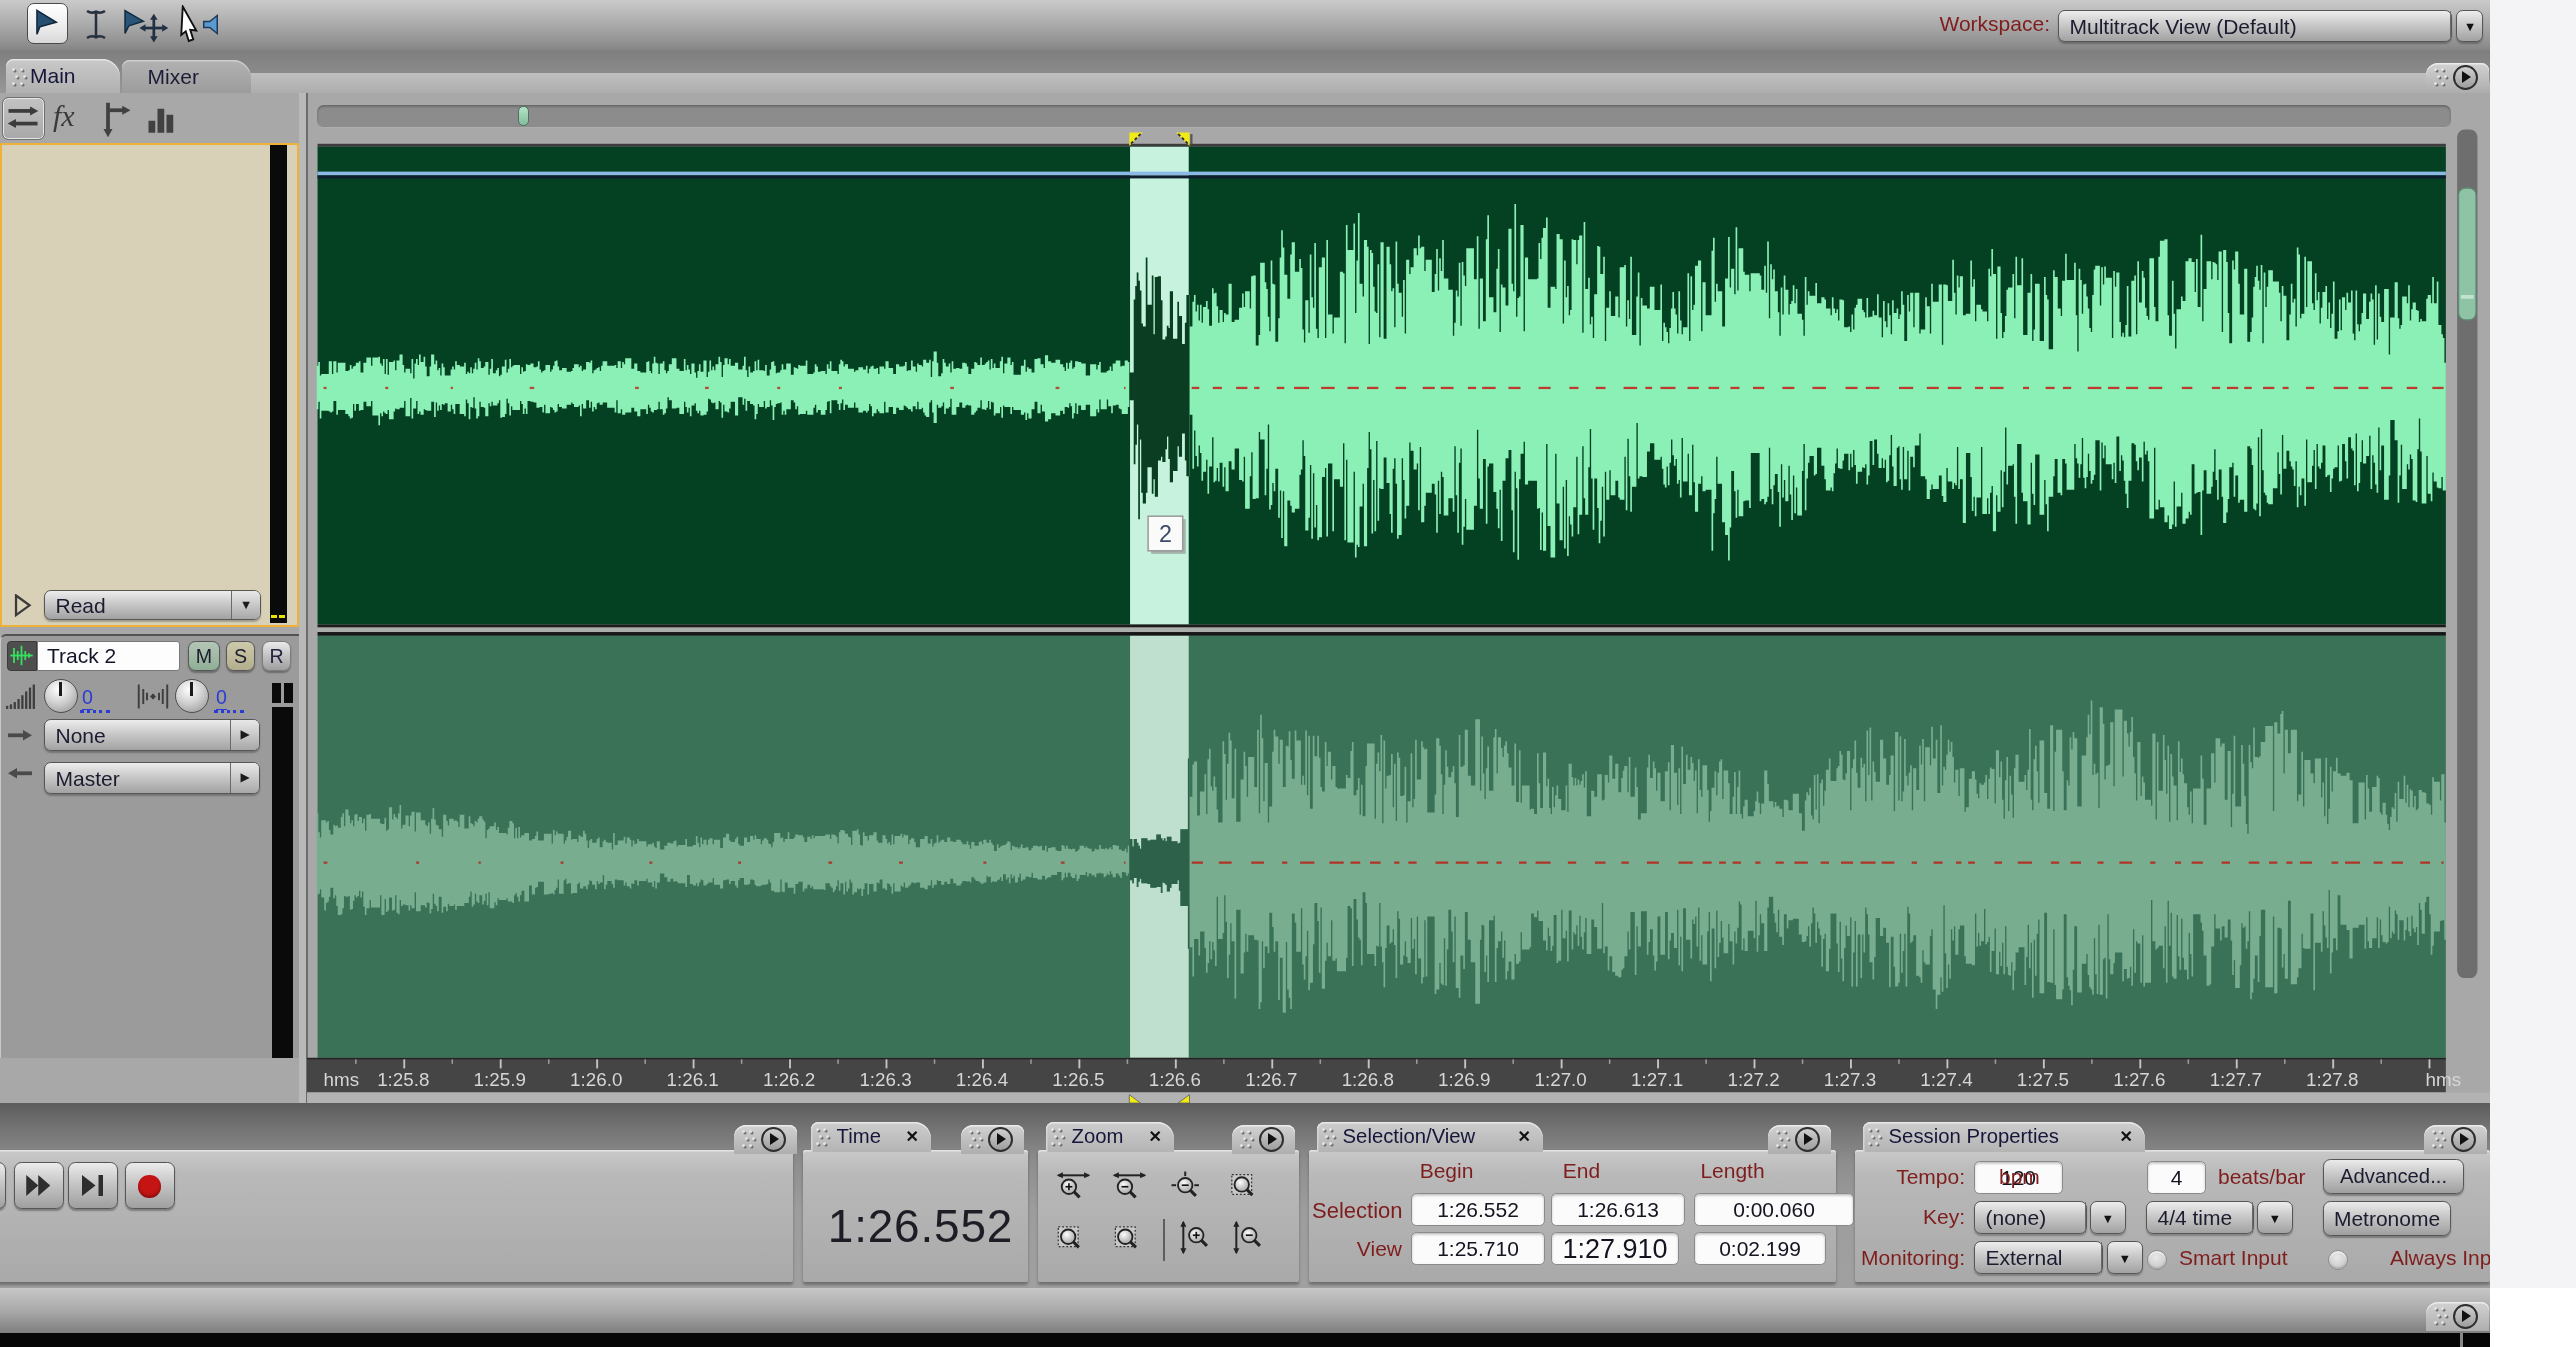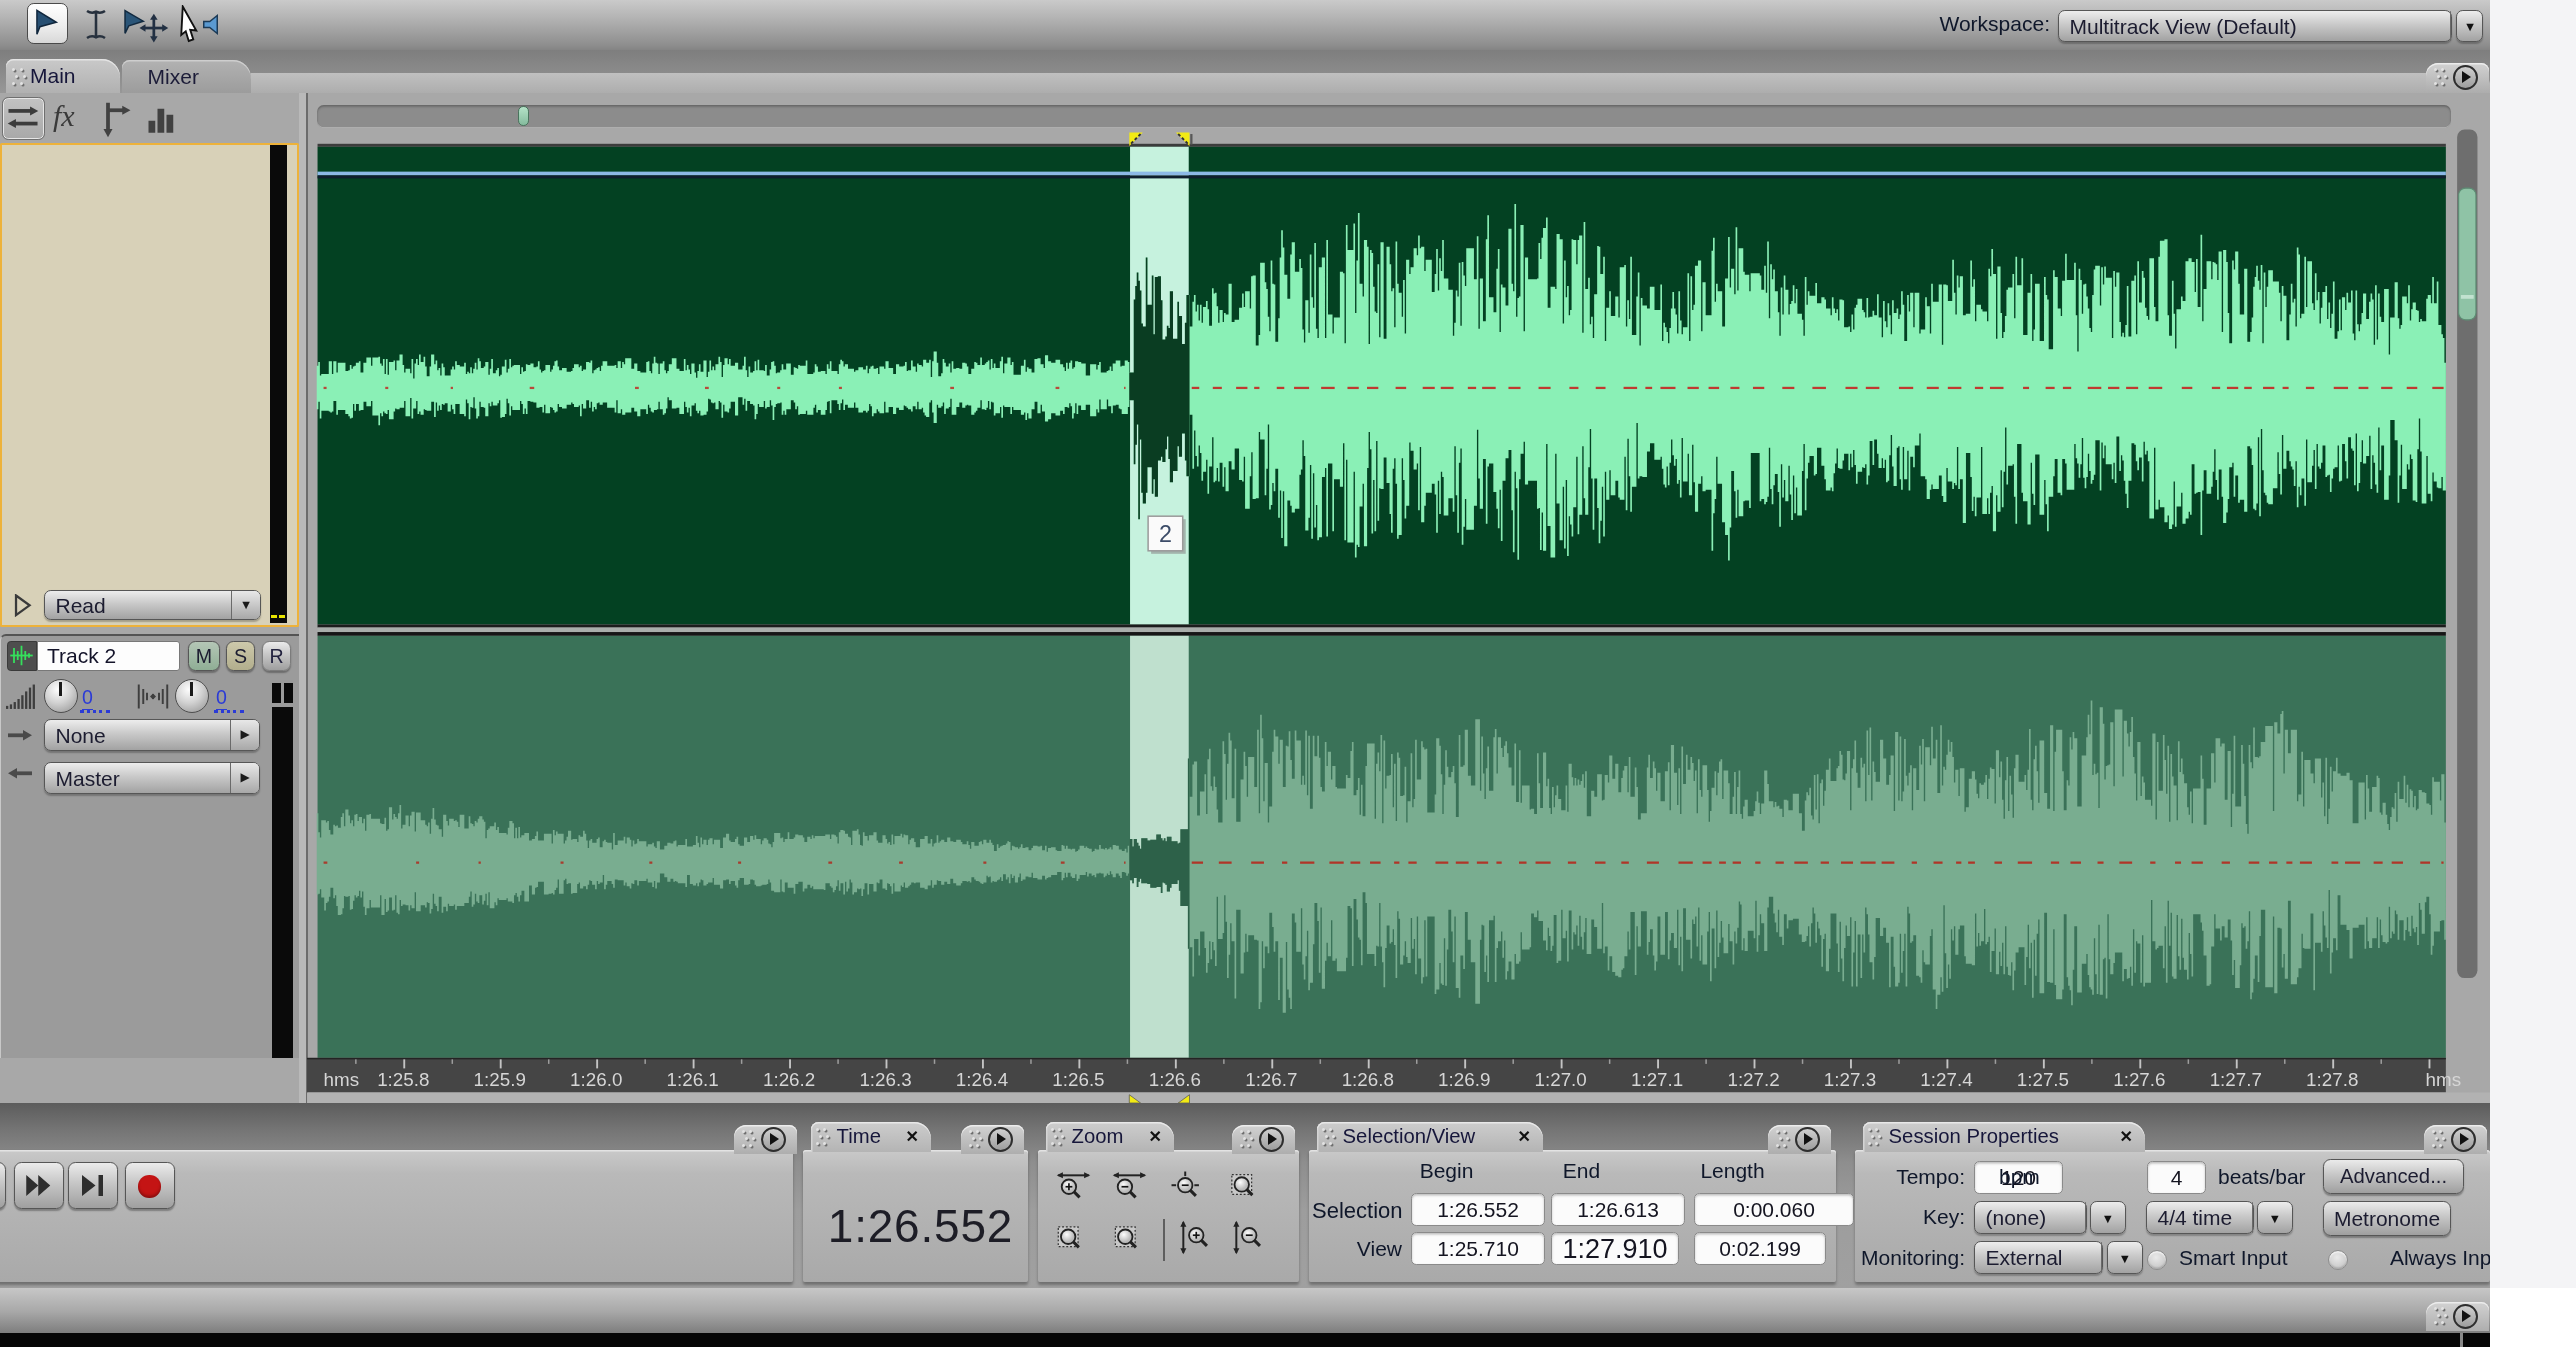--- a/index.html
+++ b/index.html
@@ -5,21 +5,21 @@
 #app{position:absolute;left:0;top:0;width:2490px;height:1347px;background:#a2a2a2;overflow:hidden}
 .abs{position:absolute}
 .gd{position:absolute;width:3px;height:3px;border-radius:50%}
 .cb{position:absolute;width:25px;height:25px;border-radius:50%;border:2.3px solid #2e2e2e;background:linear-gradient(#cfcfcf,#9d9d9d)}
 .cbt{width:0;height:0;border-left:9.8px solid #111;border-top:6px solid transparent;border-bottom:6px solid transparent;margin:4.1px 0 0 6.8px}
 .combo{position:absolute;border:1.5px solid #565656;border-radius:6.8px;background:linear-gradient(#ededed,#c9c9c9 45%,#a2a2a2);color:#1c1c30;box-shadow:0 1.5px 1.5px rgba(0,0,0,.25)}
 .ct{position:absolute;left:10.5px;top:0.8px;white-space:nowrap}
 .ca{position:absolute;right:0;top:0;height:100%;border-left:1.5px solid #6a6a6a;text-align:center;color:#1b1b1b;border-radius:0 5.3px 5.3px 0;background:linear-gradient(#e8e8e8,#a8a8a8)}
 .wb{position:absolute;background:#fbfbfb;border:1.5px solid #8a8a8a;border-radius:5.3px;color:#141420;text-align:center;box-shadow:inset 0 1.5px 2.3px rgba(0,0,0,.25)}
 .gbtn{position:absolute;border:1.5px solid #565656;border-radius:7.5px;background:linear-gradient(#ebebeb,#c6c6c6 45%,#9f9f9f);color:#1c1c30;text-align:center;box-shadow:0 1.5px 1.5px rgba(0,0,0,.3)}
-.lbl{position:absolute;color:#0f172a;white-space:nowrap}
+.lbl{position:absolute;color:#7f1d1d;white-space:nowrap}
 .panel{position:absolute;top:1150px;height:132px;background:linear-gradient(#c9c9c9,#b9b9b9 18%,#a9a9a9);border-radius:3px 3px 2.3px 2.3px;box-shadow:inset 0 1.5px 0 #e3e3e3, 0 2.3px 3px rgba(0,0,0,.3)}
 .ptab{position:absolute;top:1122px;height:30px;background:linear-gradient(#cdcdcd,#b4b4b4);border-radius:7.5px 16.6px 0 0;box-shadow:inset 0 1.5px 0 #e8e8e8, inset 1.5px 0 0 #d4d4d4}
 .tgrip{position:absolute;left:0;top:0;width:22.6px;height:30px}
 .ptt{position:absolute;left:25.6px;top:3px;font-size:20.3px;color:#16163a}
 .px{position:absolute;right:12px;top:4.5px;font-size:16px;color:#111;font-weight:bold}
 .bump{position:absolute;width:63px;height:29px;background:linear-gradient(#d2d2d2,#aeaeae);border-radius:12px 7.5px 0 0;box-shadow:inset 0 1.5px 0 #ececec}
 .knob{position:absolute;width:34px;height:34px;border-radius:50%;border:1.5px solid #4f4f4f;background:radial-gradient(circle at 40% 30%,#fdfdfd,#d2d2d2 45%,#8f8f8f)}
 .kn{position:absolute;left:14.3px;top:1.5px;width:3px;height:14.3px;background:#1a1a1a}
 .radio{position:absolute;width:20.3px;height:20.3px;border-radius:50%;background:radial-gradient(circle at 45% 35%,#e9e9e9,#bdbdbd);border:1.5px solid #8e8e8e;box-shadow:inset 0 1.5px 1.5px rgba(255,255,255,.7), inset 0 -1.5px 1.5px rgba(0,0,0,.15)}
 .zi{position:absolute;width:35px;height:35px}

